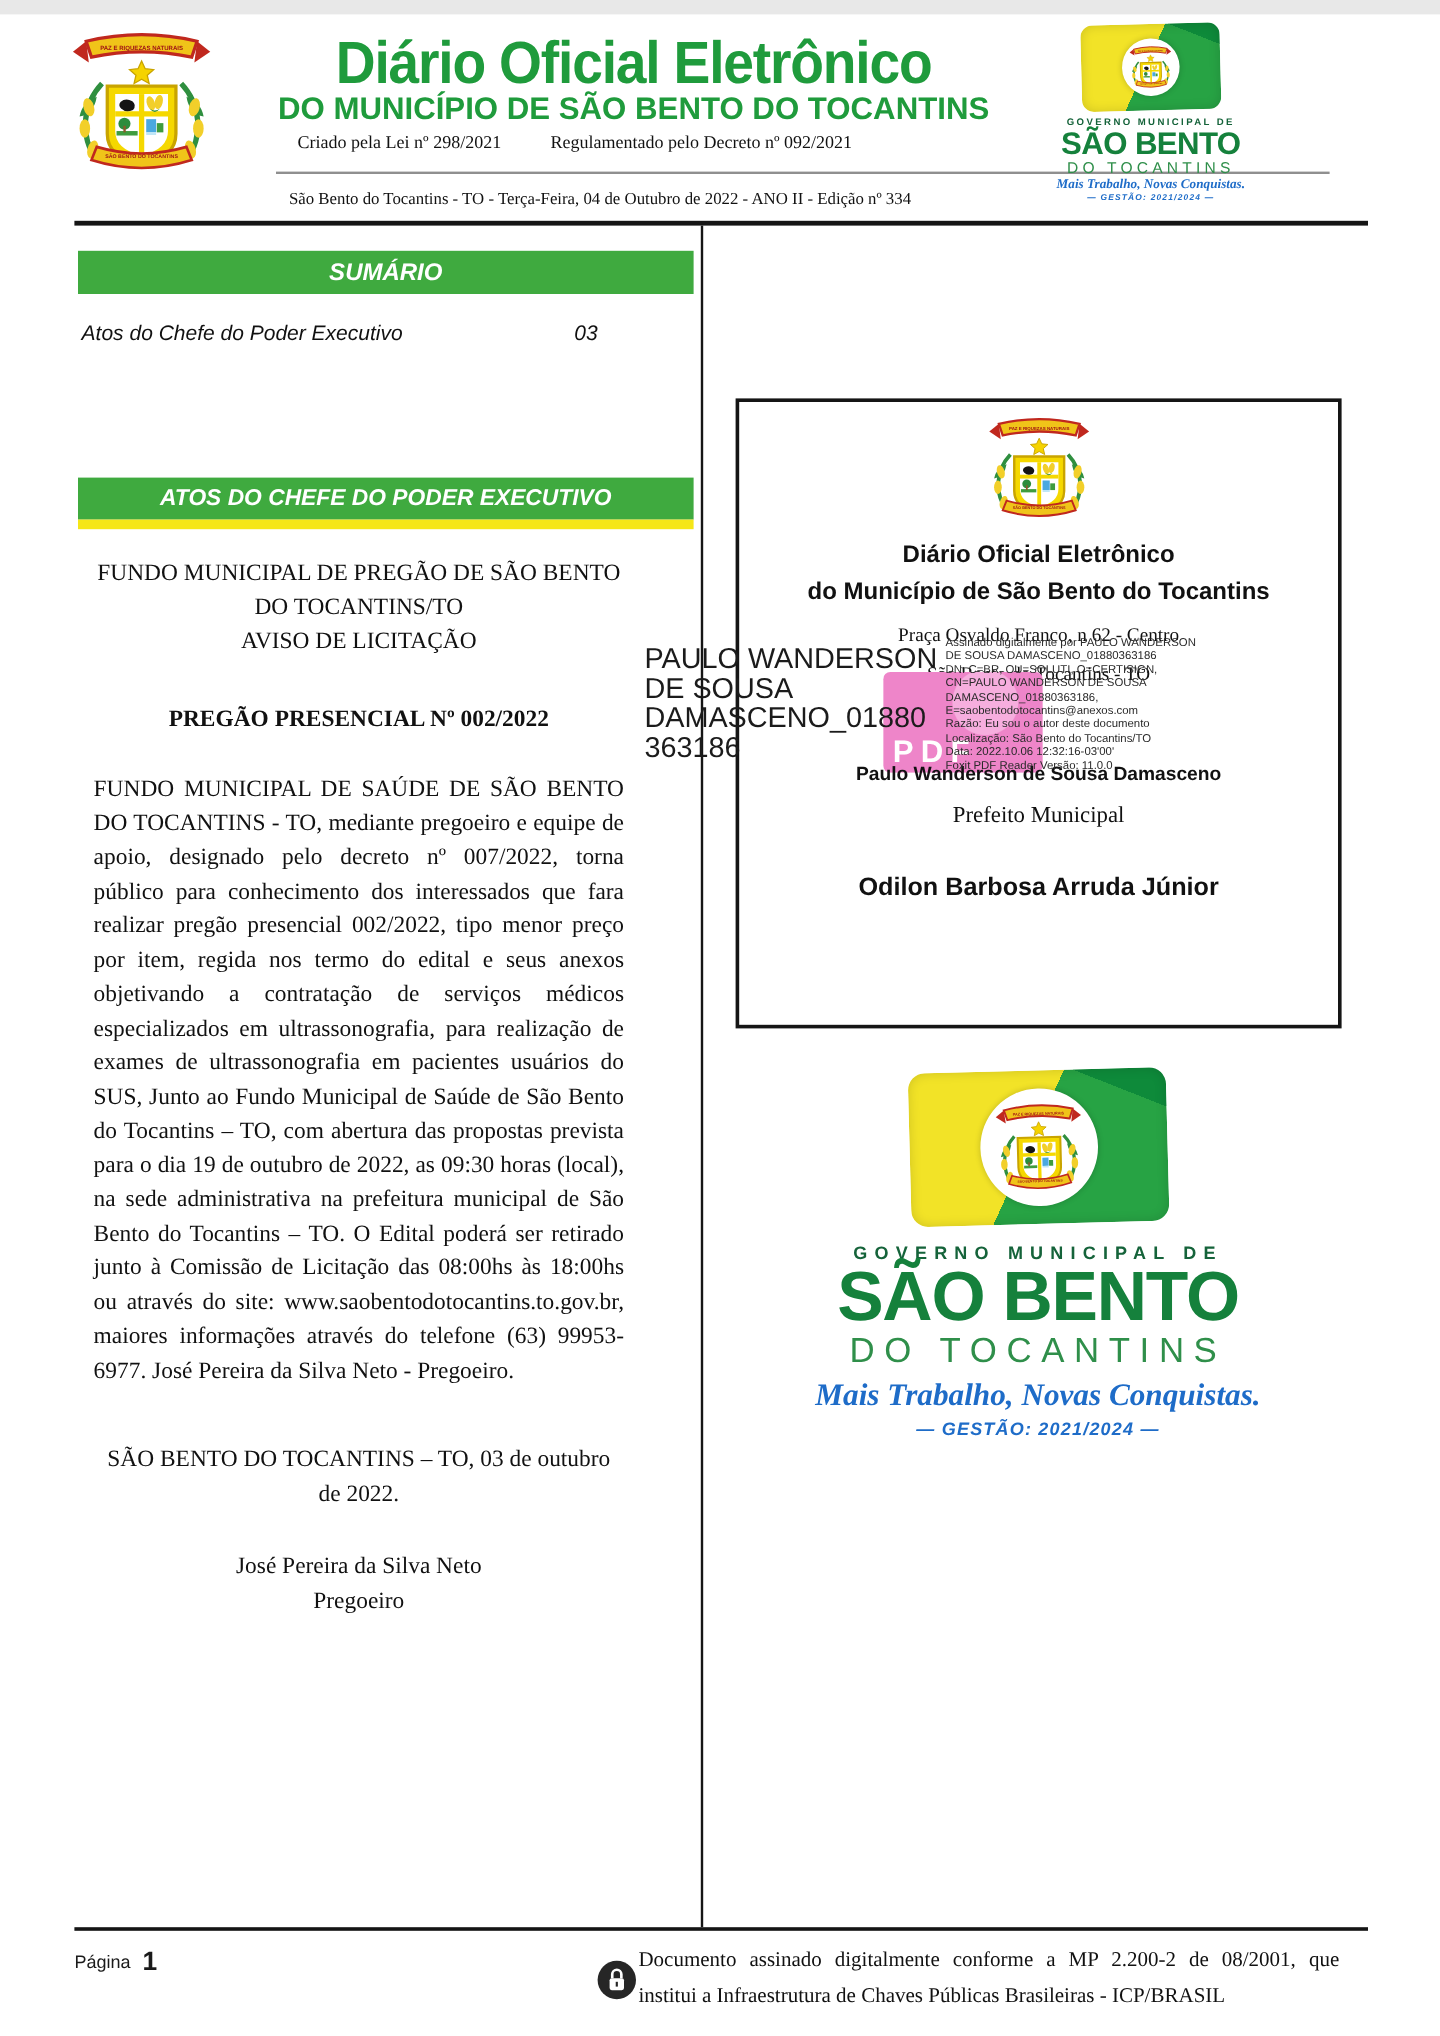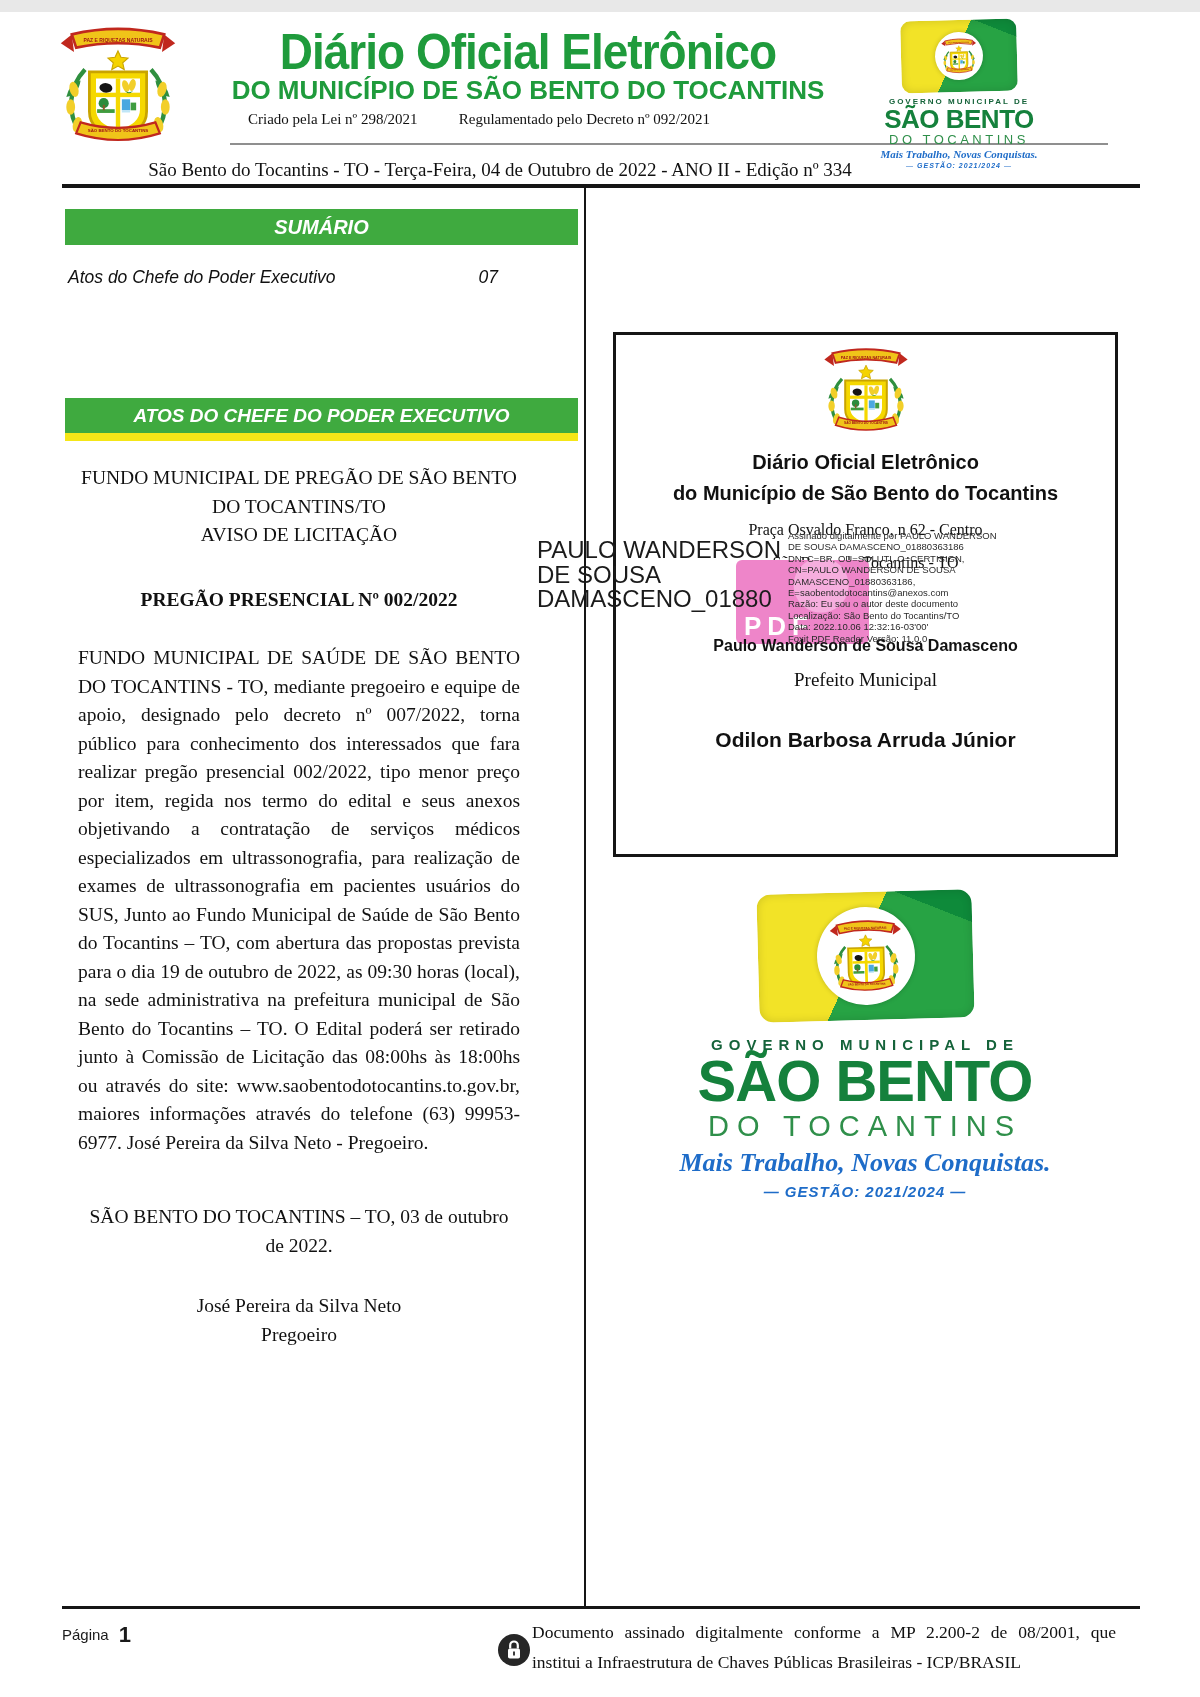--- a/index.html
+++ b/index.html
@@ -35,21 +35,21 @@
   .name1-sm{font-size:26px;line-height:26px;letter-spacing:-0.5px;}
   .name2{font-family:"Liberation Sans",sans-serif;color:#2f8f4a;}
   .name2-sm{font-size:13px;letter-spacing:3.5px;line-height:16px;}
   .slogan{font-style:italic;font-weight:bold;color:#1e6cc8;}
   .slogan-sm{font-size:11px;line-height:13px;}
   .term{font-family:"Liberation Sans",sans-serif;font-style:italic;font-weight:bold;color:#1e6cc8;}
   .term-sm{font-size:7px;letter-spacing:1px;margin-top:1px;}
 
   
   .dateline{position:absolute;left:100px;top:147px;width:800px;text-align:center;
-            font-size:19px;color:#111;}
+            font-size:14px;color:#111;}
   .rule-top{position:absolute;left:62px;top:172px;width:1078px;height:4px;background:#151515;}
   .col-divider{position:absolute;left:584px;top:176px;width:2px;height:1418px;background:#151515;}
   .rule-bottom{position:absolute;left:62px;top:1594px;width:1078px;height:3px;background:#151515;}
 
   
   .bar{position:absolute;left:65px;width:513px;background:#3faa3f;color:#fff;
        font-family:"Liberation Sans",sans-serif;font-weight:bold;font-style:italic;
        display:flex;align-items:center;justify-content:center;}
   .summary-bar{top:197px;height:36px;font-size:20px;}
   .atos-bar{top:386px;height:35px;font-size:19px;}
@@ -184,21 +184,21 @@
   <div class="dateline">São Bento do Tocantins - TO - Terça-Feira, 04  de Outubro de 2022 - ANO II - Edição nº 334</div>
   <div class="rule-top"></div>
   <div class="col-divider"></div>
 
   <div class="bar summary-bar">
     <span>SUMÁRIO</span>
   </div>
 
   <div class="summary-row">
     <span>Atos do Chefe do Poder Executivo</span>
-    <span>07</span>
+    <span>03</span>
   </div>
 
   <div class="bar atos-bar">
     <span>ATOS DO CHEFE DO PODER EXECUTIVO</span>
   </div>
   <div class="yellow-stripe"></div>
 
   <div class="article">
     <div class="center">FUNDO MUNICIPAL DE PREGÃO DE SÃO BENTO DO TOCANTINS/TO</div>
     <div class="center">AVISO DE LICITAÇÃO</div>
@@ -221,20 +221,21 @@
     <div class="box-city">São Bento do Tocantins - TO</div>
 
     <div class="sig-area">
       <div class="watermark">
         <span class="watermark-text">PDF</span>
       </div>
       <div class="sig-big">
         <div>PAULO WANDERSON</div>
         <div>DE SOUSA</div>
         <div>DAMASCENO_01880</div>
+        <div>363186</div>
       </div>
       <div class="sig-details">
           <div>Assinado digitalmente por PAULO WANDERSON</div>
           <div>DE SOUSA DAMASCENO_01880363186</div>
           <div>DN: C=BR, OU=SOLUTI, O=CERTISIGN,</div>
           <div>CN=PAULO WANDERSON DE SOUSA</div>
           <div>DAMASCENO_01880363186,</div>
           <div>E=saobentodotocantins@anexos.com</div>
           <div>Razão: Eu sou o autor deste documento</div>
           <div>Localização: São Bento do Tocantins/TO</div>

